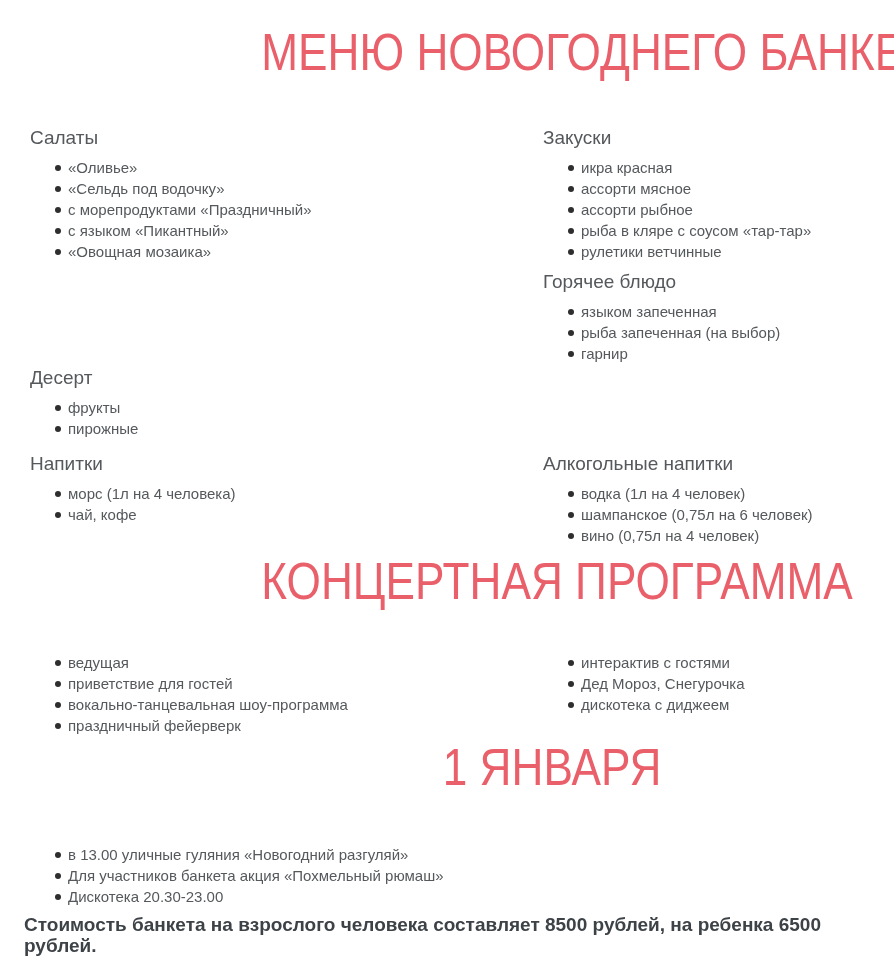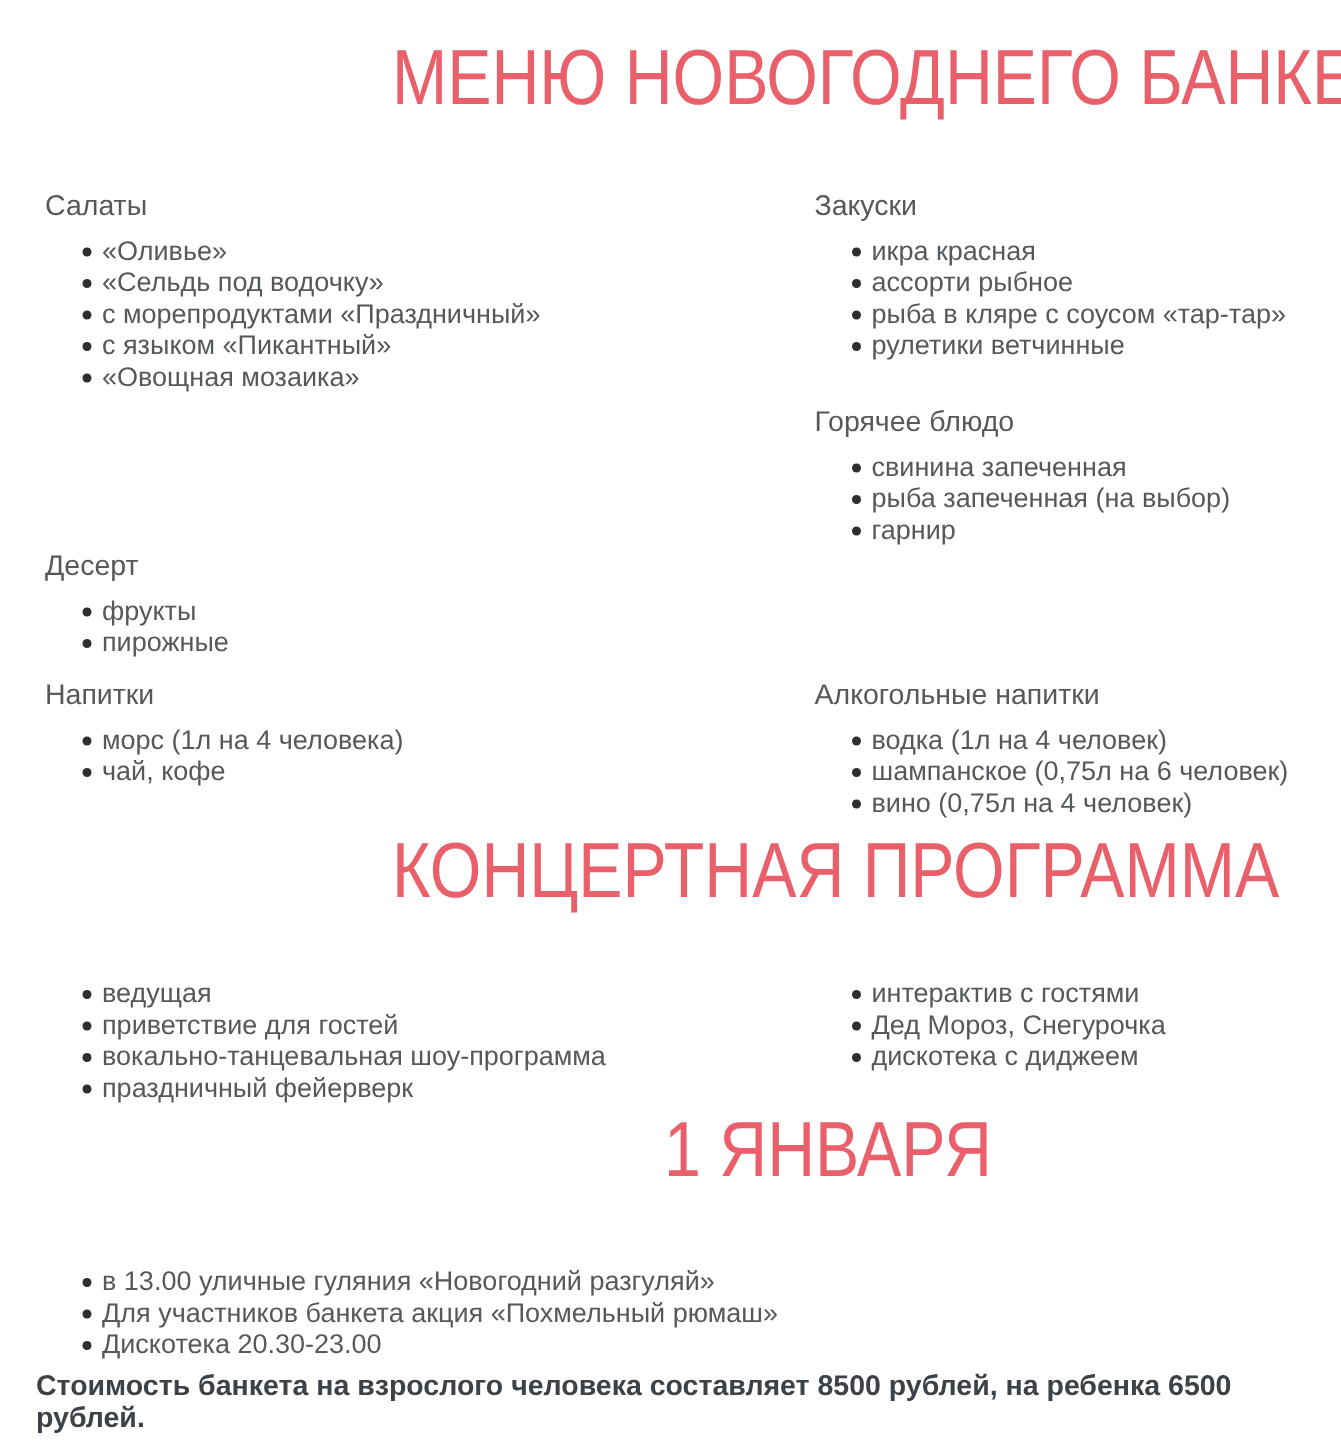--- a/index.html
+++ b/index.html
@@ -23,21 +23,21 @@
   
   .menu-section { position:absolute; color:var(--text,#55595c); }
   .menu-section h3 {
     font-size:19px; font-weight:400; color:var(--text,#55595c);
     line-height:23px; margin:0 0 8px 0;
   }
   ul.bullet-list { list-style:none; margin:0; padding:0; }
   ul.bullet-list.floating { position:absolute; }
   ul.bullet-list li {
     position:relative; padding-left:38px;
-    font-size:18px; line-height:21px; color:var(--text,#55595c);
+    font-size:15px; line-height:21px; color:var(--text,#55595c);
     white-space:nowrap;
   }
   ul.bullet-list li::before {
     content:''; position:absolute; left:25px; top:8px;
     width:6px; height:6px; border-radius:50%;
     background:var(--bullet,#2e2e2e);
   }
   .price-note {
     position:absolute; left:24px; top:914px; width:850px;
     font-size:19px; font-weight:700; line-height:21px;
@@ -59,30 +59,31 @@
       <li>с морепродуктами «Праздничный»</li>
       <li>с языком «Пикантный»</li>
       <li>«Овощная мозаика»</li>
     </ul>
   </section>
 
   <section class="menu-section" style="left:543px; top:126px; width:351px">
     <h3>Закуски</h3>
     <ul class="bullet-list">
       <li>икра красная</li>
+      <li>ассорти мясное</li>
       <li>ассорти рыбное</li>
       <li>рыба в кляре с соусом «тар-тар»</li>
       <li>рулетики ветчинные</li>
     </ul>
   </section>
 
   <section class="menu-section" style="left:543px; top:270px; width:351px">
     <h3>Горячее блюдо</h3>
     <ul class="bullet-list">
-      <li>свинина запеченная</li>
+      <li>языком запеченная</li>
       <li>рыба запеченная (на выбор)</li>
       <li>гарнир</li>
     </ul>
   </section>
 
   <section class="menu-section" style="left:30px; top:366px; width:500px">
     <h3>Десерт</h3>
     <ul class="bullet-list">
       <li>фрукты</li>
       <li>пирожные</li>

